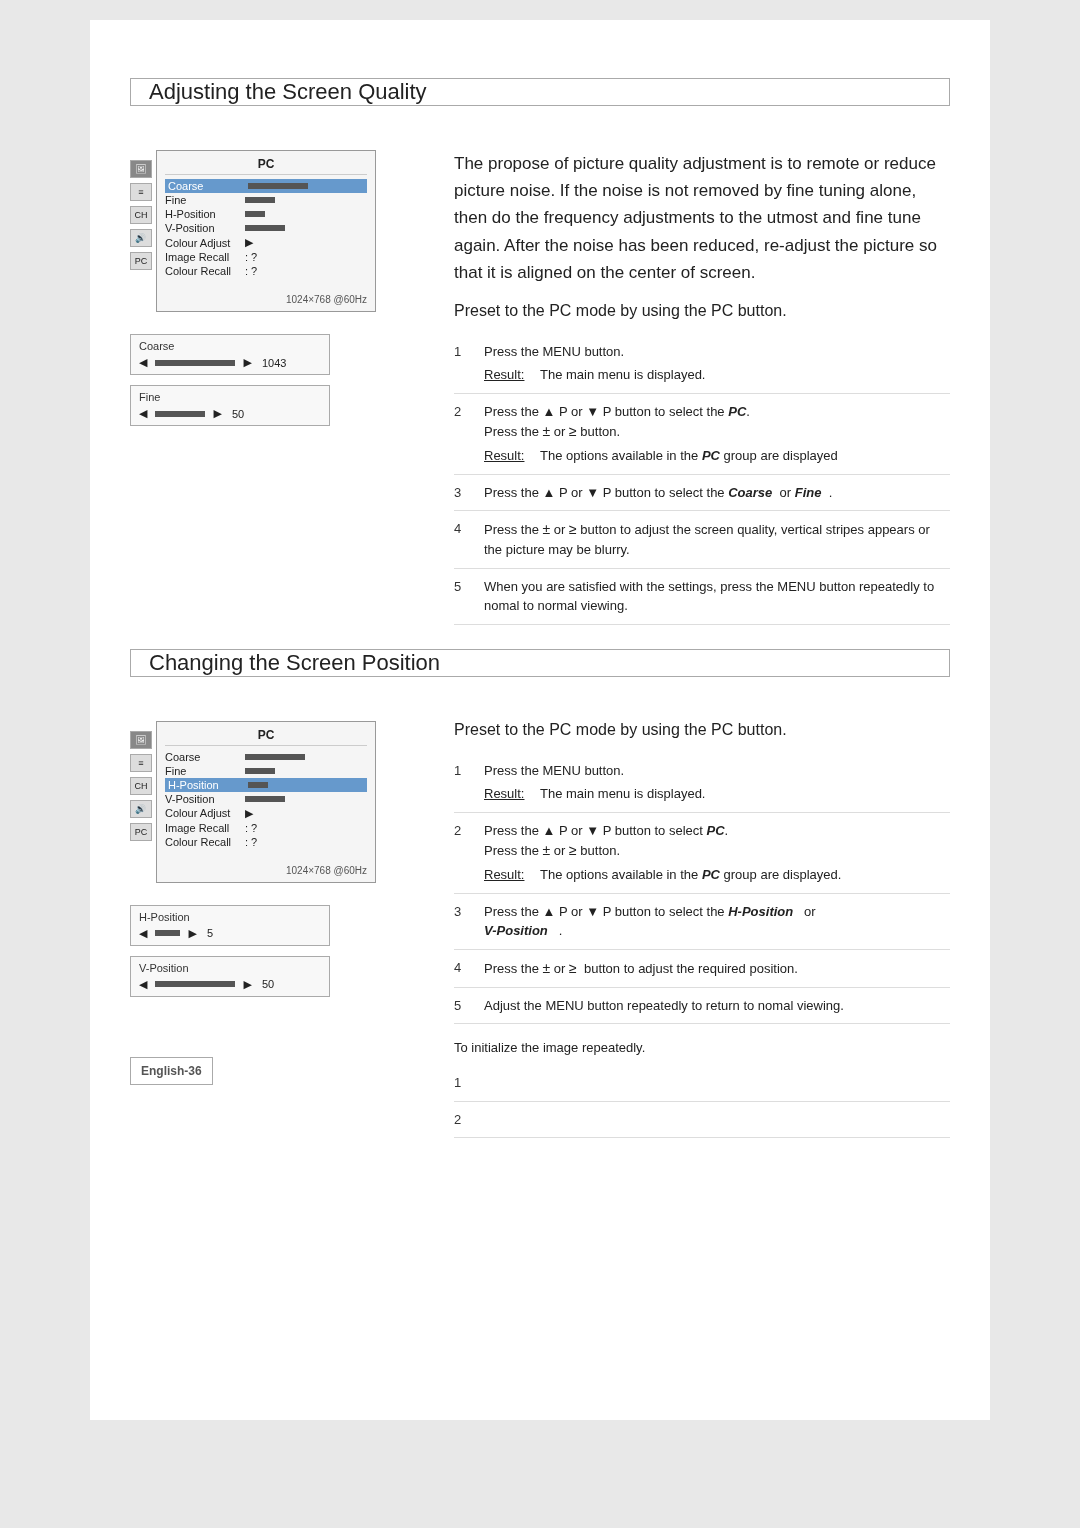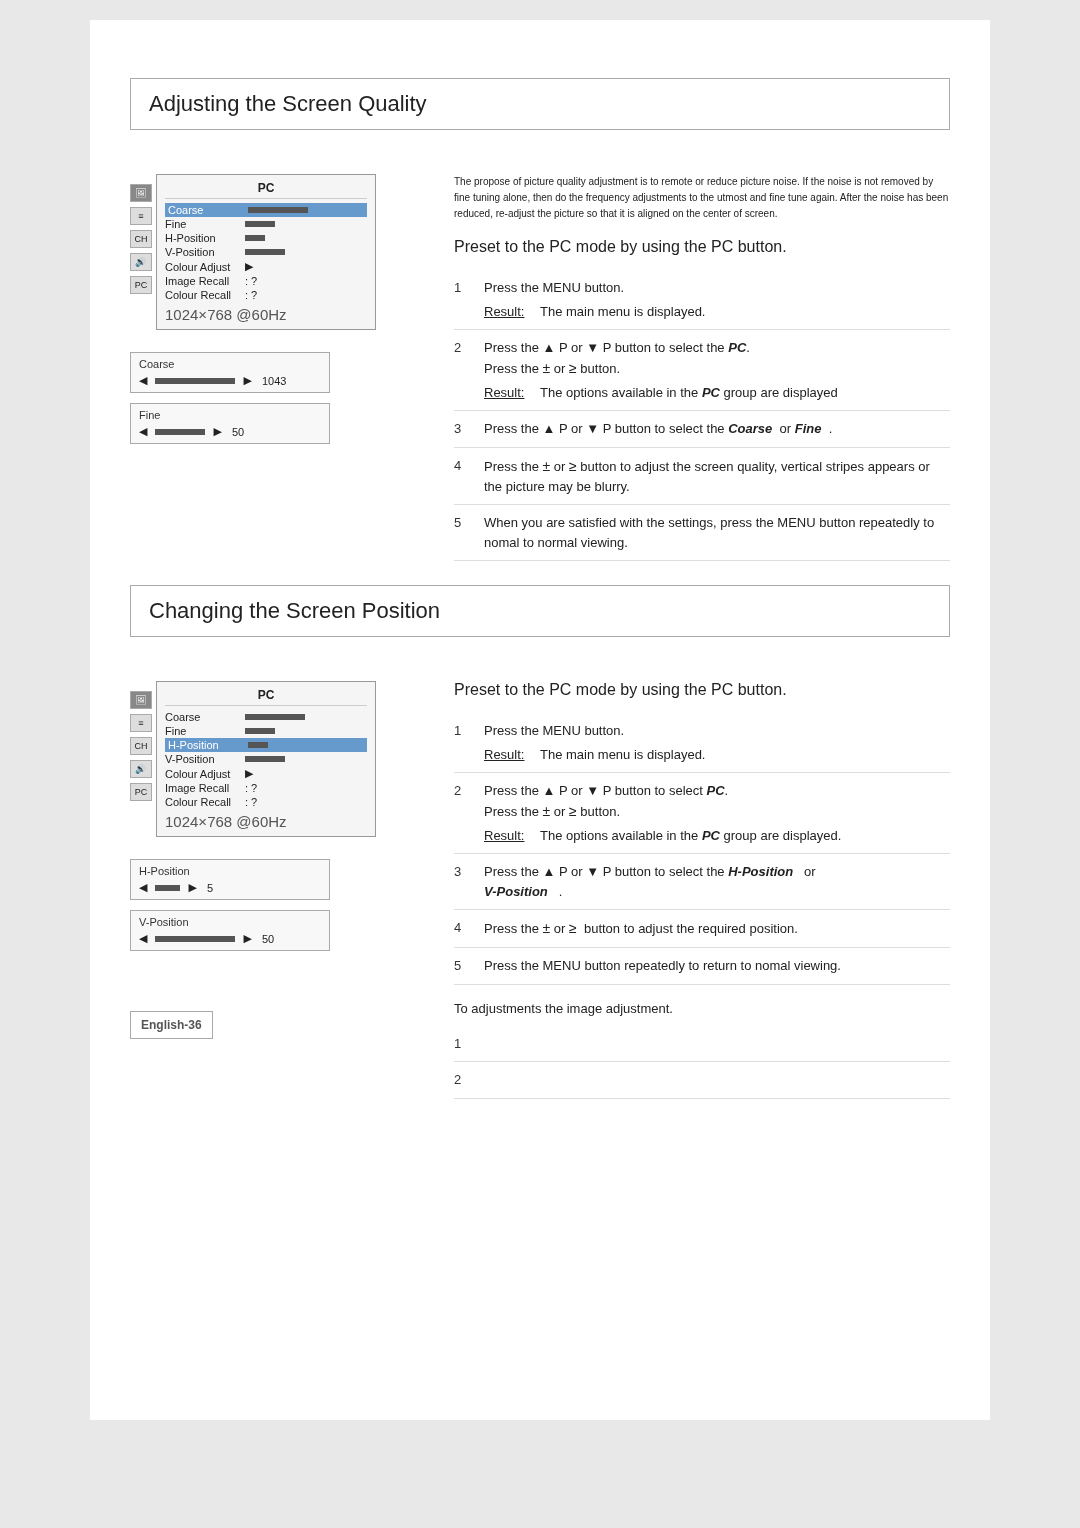--- a/index.html
+++ b/index.html
@@ -18,21 +18,21 @@
       min-height: 1400px;
       padding: 30px 40px 40px 40px;
       position: relative;
     }
 
     
     .section-title {
       font-size: 22px;
       font-weight: normal;
       border: 1.5px solid #aaa;
-      padding: 12px 18px;
+      padding: 0 18px;
       margin-bottom: 22px;
       display: inline-block;
       width: 100%;
     }
 
     
     .content-row {
       display: flex;
       gap: 24px;
       margin-bottom: 24px;
@@ -40,21 +40,21 @@
     .left-col {
       width: 300px;
       flex-shrink: 0;
     }
     .right-col {
       flex: 1;
     }
 
     
     .intro-text {
-      font-size: 10px;
+      font-size: 17px;
       line-height: 1.6;
       margin-bottom: 16px;
     }
 
     
     .osd-box {
       border: 1.5px solid #999;
       padding: 6px 8px;
       margin-bottom: 12px;
       font-size: 11px;
@@ -88,23 +88,23 @@
       background: #555;
       display: inline-block;
       margin-right: 4px;
     }
     .osd-bar-track {
       display: flex;
       align-items: center;
       gap: 3px;
     }
     .osd-freq {
-      text-align: left;
-      font-size: 15px;
-      margin-top: 4px;
+      text-align: right;
+      font-size: 10px;
+      margin-top: 16px;
       color: #555;
     }
 
     
     .sub-osd {
       border: 1px solid #aaa;
       padding: 5px 8px;
       margin-bottom: 10px;
       background: #f8f8f8;
       width: 200px;
@@ -457,26 +457,26 @@
         <li class="step-item">
           <span class="step-num">4</span>
           <div class="step-content">
             <span>Press the <span class="pm-icon">±</span> or <span class="pm-icon">≥</span> &nbsp;button to adjust the required position.</span>
           </div>
         </li>
 
         <li class="step-item">
           <span class="step-num">5</span>
           <div class="step-content">
-            <span>Press the MENU button repeatedly to return to nomal viewing.</span>
+            <span>Adjust the MENU button repeatedly to return to nomal viewing.</span>
           </div>
         </li>
       </ol>
 
-      <p style="margin: 16px 0 10px 0; font-size: 13px;">To adjustments the image adjustment.</p>
+      <p style="margin: 16px 0 10px 0; font-size: 13px;">To initialize the image repeatedly.</p>
 
       <ol class="steps-list">
         <li class="step-item">
           <span class="step-num">1</span>
         </li>
         <li class="step-item">
           <span class="step-num">2</span>
         </li>
       </ol>
     </div>

